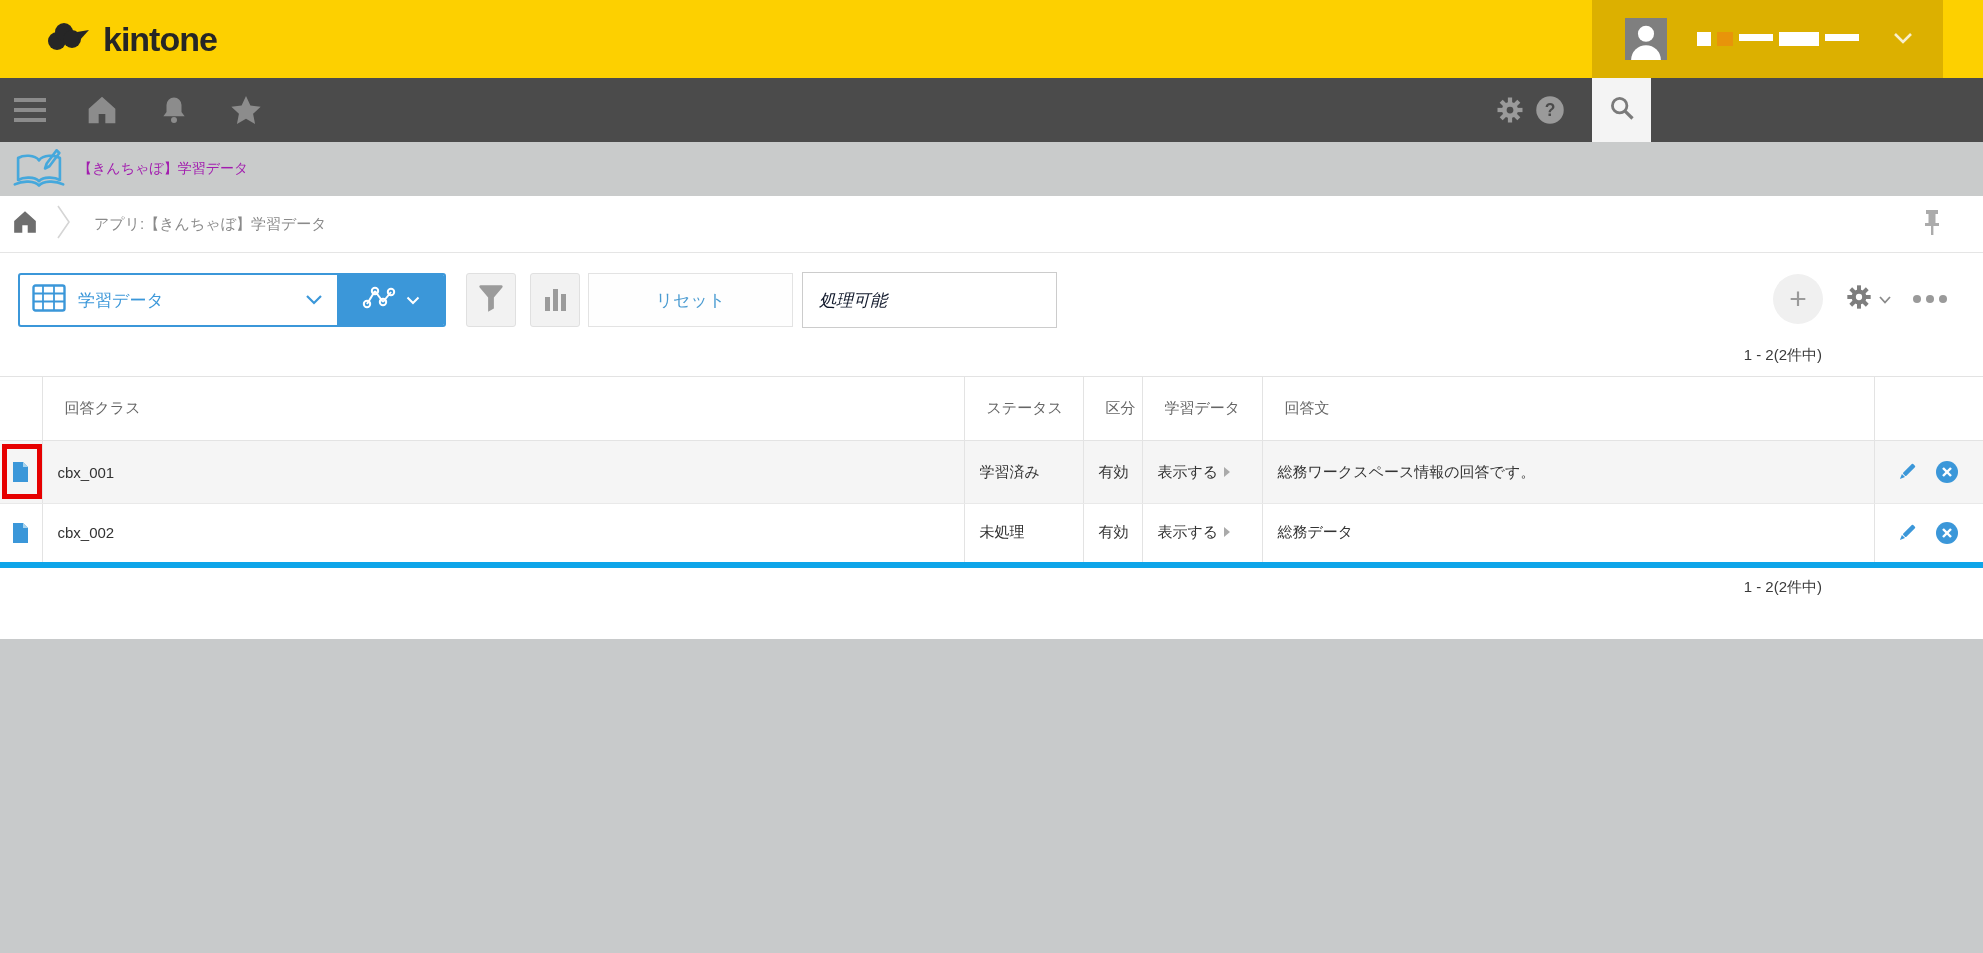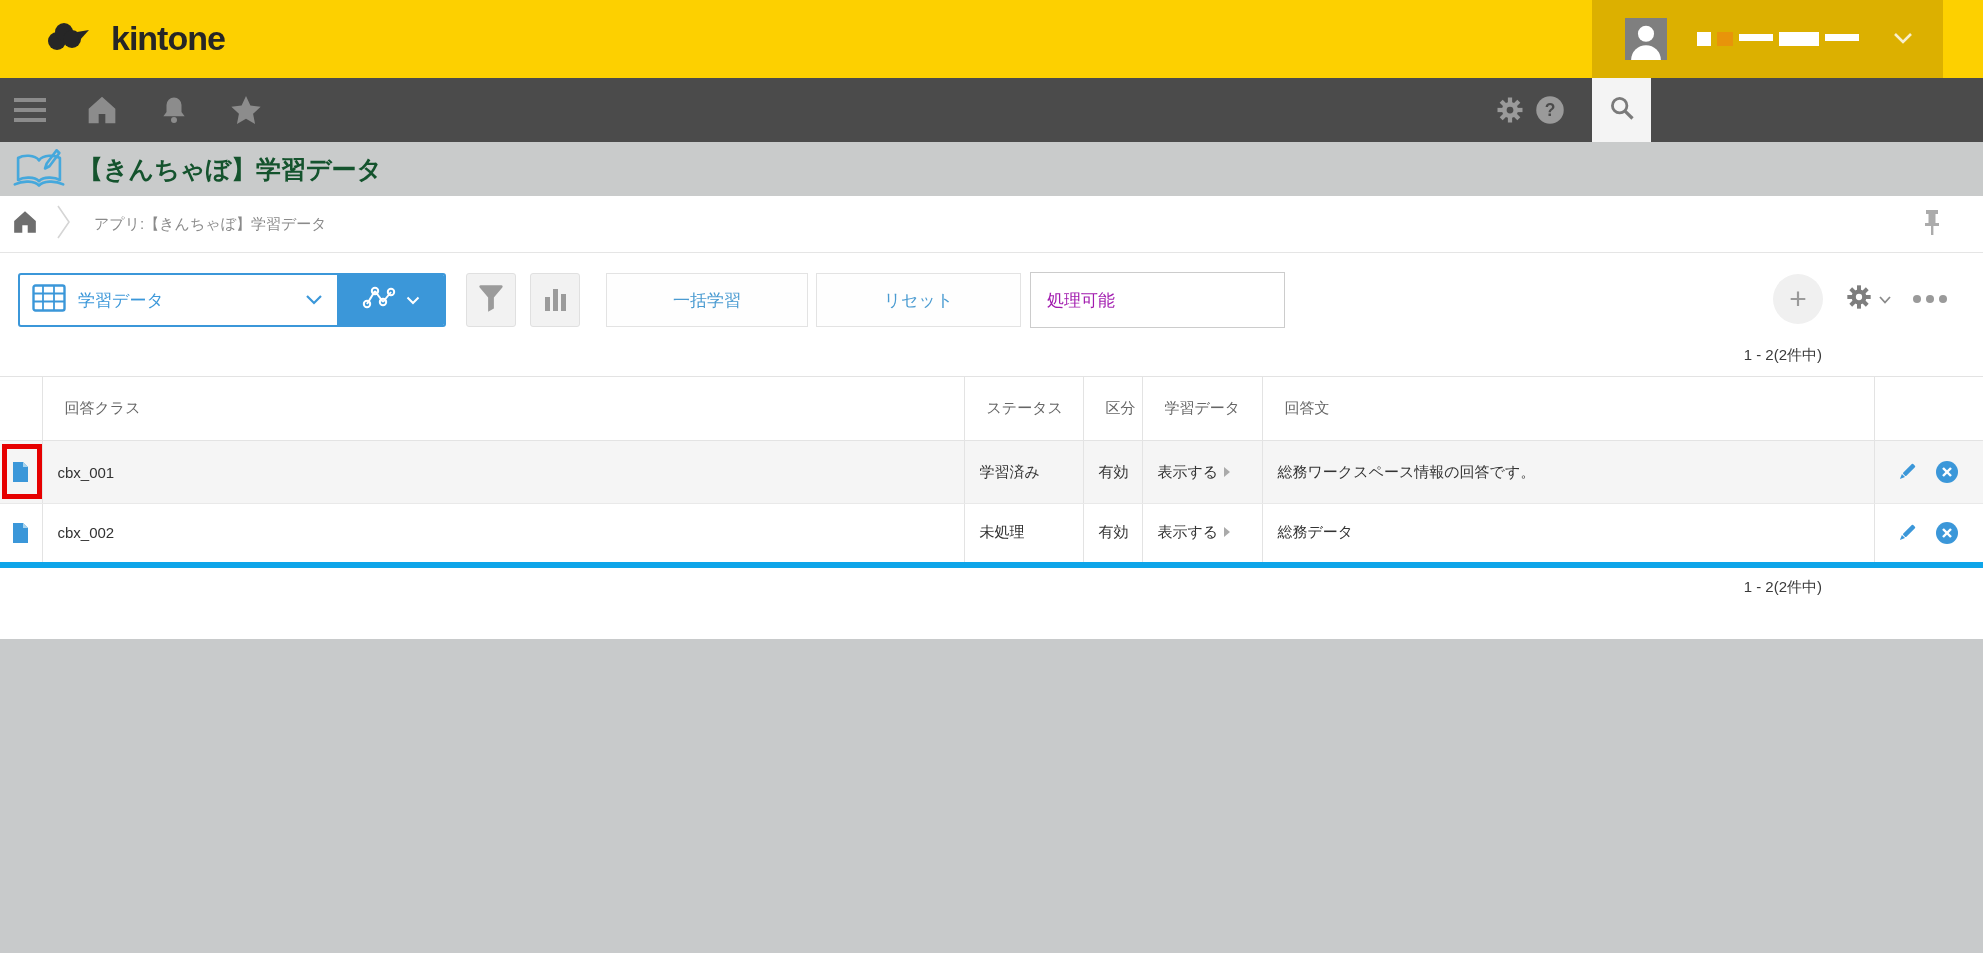--- a/index.html
+++ b/index.html
@@ -1,21 +1,21 @@
 <!DOCTYPE html>
 <html><head>
 <meta charset="utf-8">
 <style>
   * { margin:0; padding:0; box-sizing:border-box; }
   html,body { width:1983px; height:953px; overflow:hidden;
     font-family:"Liberation Sans","DejaVu Sans",sans-serif; background:#C8CACB; }
 
   
   .topbar { height:78px; background:#FDD000; display:flex; align-items:center; position:relative; }
-  .logo { display:flex; margin-left:45px; gap:20px; }
+  .logo { display:flex; align-items:center; margin-left:45px; gap:12px; }
   .logo-text { font-size:34px; font-weight:800; color:#262626; letter-spacing:-1px; }
   .user-block { position:absolute; right:40px; top:0; width:351px; height:78px;
     background:#DCB000; display:flex; align-items:center; cursor:pointer; }
   .avatar { width:42px; height:42px; background:#7F7F7F; margin-left:33px; display:flex; align-items:flex-end; justify-content:center; overflow:hidden; }
   .redact { display:flex; align-items:center; gap:6px; margin-left:30px; height:20px; }
   .redact i { display:block; height:14px; }
   .rd1 { width:14px; background:#fff; }
   .rd2 { width:16px; background:#E8940A; }
   .rd3 { width:34px; background:#fff; height:10px !important; border-top:4px solid #fff; border-bottom:3px solid #DCB000; }
   .rd4 { width:40px; background:#fff; }
@@ -30,21 +30,21 @@
   .nav-right { position:absolute; right:40px; top:0; height:64px; display:flex; align-items:center; }
   .search-wrap { width:351px; height:64px; display:flex; margin-left:22px; }
   .search-input { flex:1; border:0; outline:none; font-size:17px; padding-left:20px; color:#333;
     font-family:"Liberation Sans","DejaVu Sans",sans-serif; }
   .search-input::placeholder { color:#A9A9A9; }
   .search-btn { width:59px; background:#F4F4F4; display:flex; align-items:center; justify-content:center; cursor:pointer; }
 
   
   .appbar { height:54px; background:#C9CBCB; display:flex; align-items:center; }
   .app-icon { width:78px; display:flex; justify-content:center; align-items:center; }
-  .app-title { font-size:25px; font-weight:bold; color:#14532d; }
+  .app-title { font-size:14px; font-weight:normal; color:#a21caf; }
 
   
   .breadcrumb { height:57px; background:#fff; border-bottom:1px solid #E5E5E5;
     display:flex; align-items:center; position:relative; }
   .bc-home { margin-left:12px; cursor:pointer; }
   .bc-sep { margin-left:18px; }
   .bc-text { margin-left:22px; font-size:15px; color:#8A8A8A; }
   .bc-pin { position:absolute; right:40px; top:12px; cursor:pointer; }
 
   
@@ -65,21 +65,21 @@
   .bars i { display:block; width:5px; background:#9B9B9B; }
   .bars i:nth-child(1){height:14px;} .bars i:nth-child(2){height:22px;} .bars i:nth-child(3){height:17px;}
 
   .tb-btn { height:54px; background:#FEFEFE; border:1px solid #E3E3E3; color:#4A9BD1; font-size:17px;
     display:flex; align-items:center; justify-content:center; cursor:pointer;
     font-family:"Liberation Sans","DejaVu Sans",sans-serif; }
   .btn1 { width:202px; margin-left:26px; }
   .btn2 { width:205px; margin-left:8px; }
   .btn3 { width:205px; margin-left:6px; }
   .status-box { width:255px; height:56px; margin-left:9px; background:#fff; border:1px solid #CCCCCC;
-    display:flex; align-items:center; padding-left:16px; font-size:17px; color:#a21caf; cursor:pointer; }
+    display:flex; align-items:center; padding-left:16px; font-size:17px; color:#0f172a; cursor:pointer;font-style:italic; }
 
   .toolbar-right { position:absolute; right:36px; top:19px; height:54px; display:flex; align-items:center; gap:22px; }
   .plus-btn { width:50px; height:50px; border-radius:50%; background:#F0F0F0; display:flex;
     align-items:center; justify-content:center; cursor:pointer; }
   .plus-glyph { font-size:30px; color:#9A9A9A; font-weight:300; line-height:1; }
   .gear-group { display:flex; align-items:center; gap:6px; cursor:pointer; }
   .dots { display:flex; gap:5px; cursor:pointer; }
   .dots i { width:8px; height:8px; border-radius:50%; background:#9A9A9A; display:block; }
 
   .pagination { text-align:right; padding-right:161px; font-size:15px; color:#3A3A3A; }
@@ -297,21 +297,20 @@
     </div>
 
     <div class="sq-btn chart-btn">
       <span class="bars">
           <i></i>
           <i></i>
           <i></i>
         </span>
     </div>
 
-    <button class="tb-btn btn1">一括学習</button>
     <button class="tb-btn btn2">リセット</button>
 
     <div class="status-box">
       <span>処理可能</span>
     </div>
 
     <div class="toolbar-right">
       <div class="plus-btn">
         <span class="plus-glyph">+</span>
       </div>

